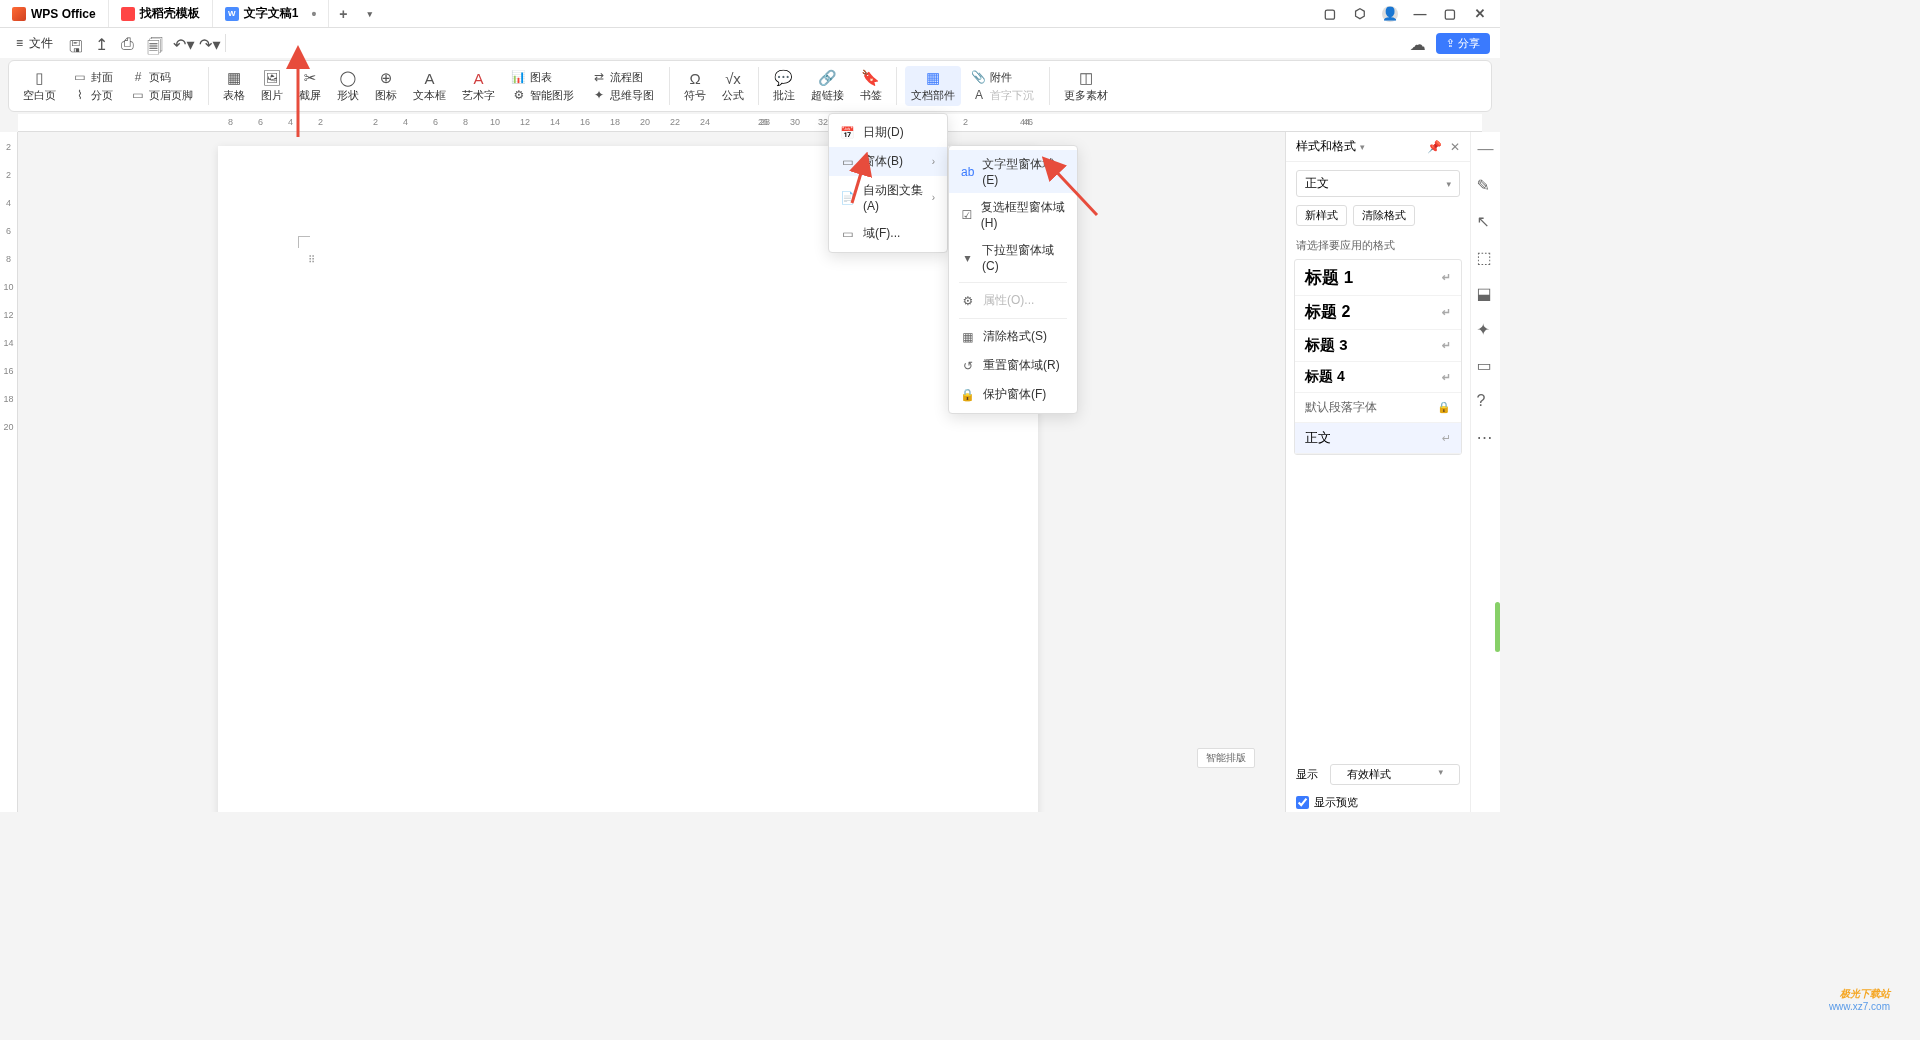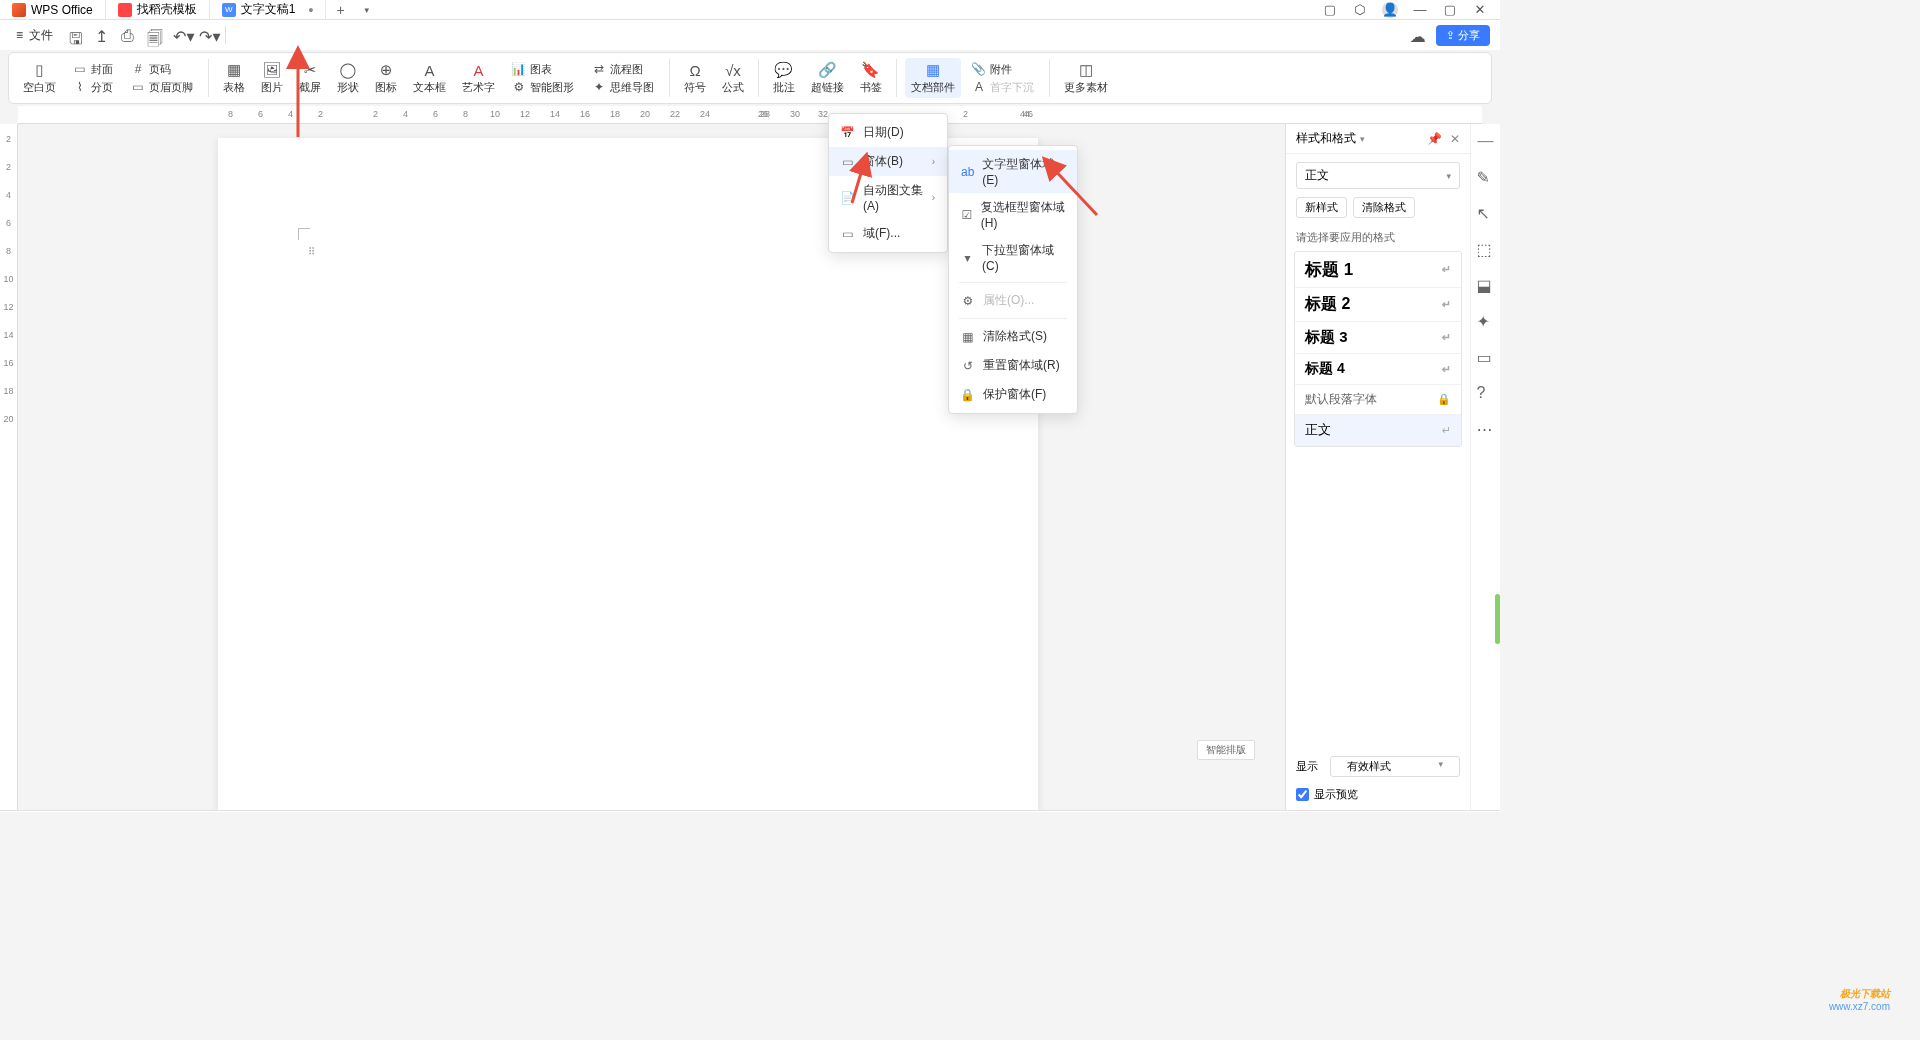--- a/index.html
+++ b/index.html
@@ -1,19 +1,19 @@
 <!DOCTYPE html>
 <html><head>
   <meta charset="utf-8">
   <style>
     * { margin: 0; padding: 0; box-sizing: border-box; font-family: "Microsoft YaHei", sans-serif; }
     body { background: #f4f4f4; overflow: hidden; width: 1500px; height: 812px; }
     
     
-    .title-bar { height: 20px; background: #fff; display: flex; align-items: center; border-bottom: 1px solid #e0e0e0; }
+    .title-bar { height: 28px; background: #fff; display: flex; align-items: center; border-bottom: 1px solid #e0e0e0; font-weight: bold; }
     .tab-group { display: flex; align-items: center; height: 100%; }
     .title-tab { display: flex; align-items: center; padding: 0 12px; height: 100%; font-size: 12px; gap: 5px; border-right: 1px solid #e8e8e8; }
     .title-tab.active { background: #fff; }
     .wps-icon { width: 14px; height: 14px; background: linear-gradient(135deg, #ff6b35, #d04020); border-radius: 2px; }
     .doc-icon-blue { width: 14px; height: 14px; background: #4a8cff; border-radius: 2px; color: #fff; font-size: 8px; display: flex; align-items: center; justify-content: center; }
     .doc-icon-red { width: 14px; height: 14px; background: #ff4545; border-radius: 2px; }
     .tab-close { color: #888; font-size: 14px; margin-left: 8px; cursor: pointer; }
     .title-add { padding: 0 10px; color: #666; font-size: 14px; }
     .title-controls { margin-left: auto; display: flex; align-items: center; gap: 14px; padding-right: 12px; }
     .title-ctrl { width: 16px; height: 16px; display: flex; align-items: center; justify-content: center; color: #555; font-size: 13px; }

